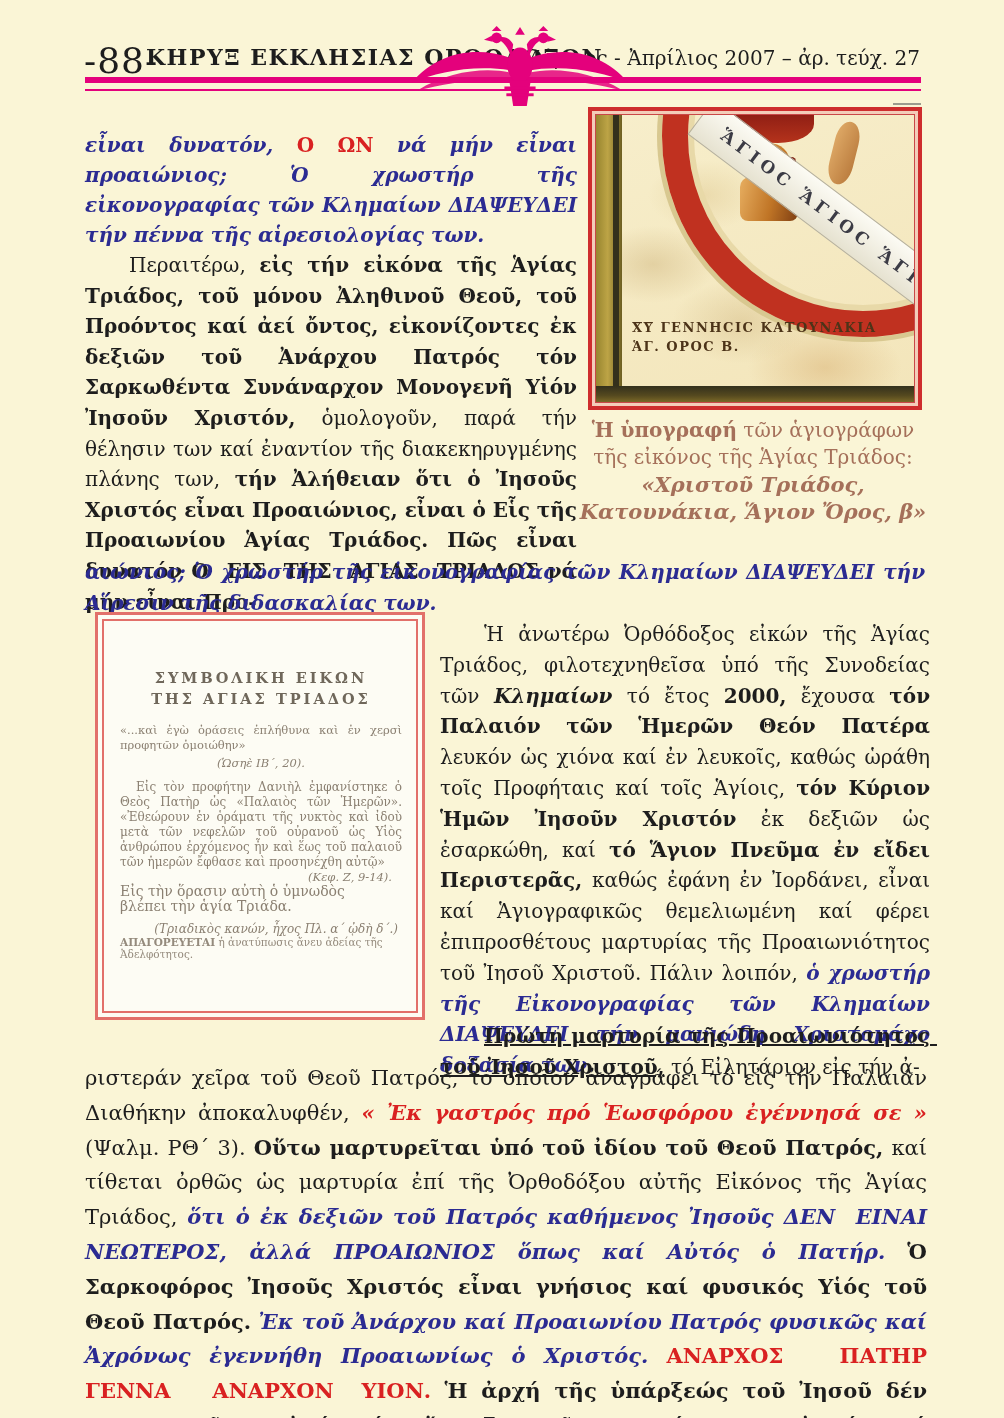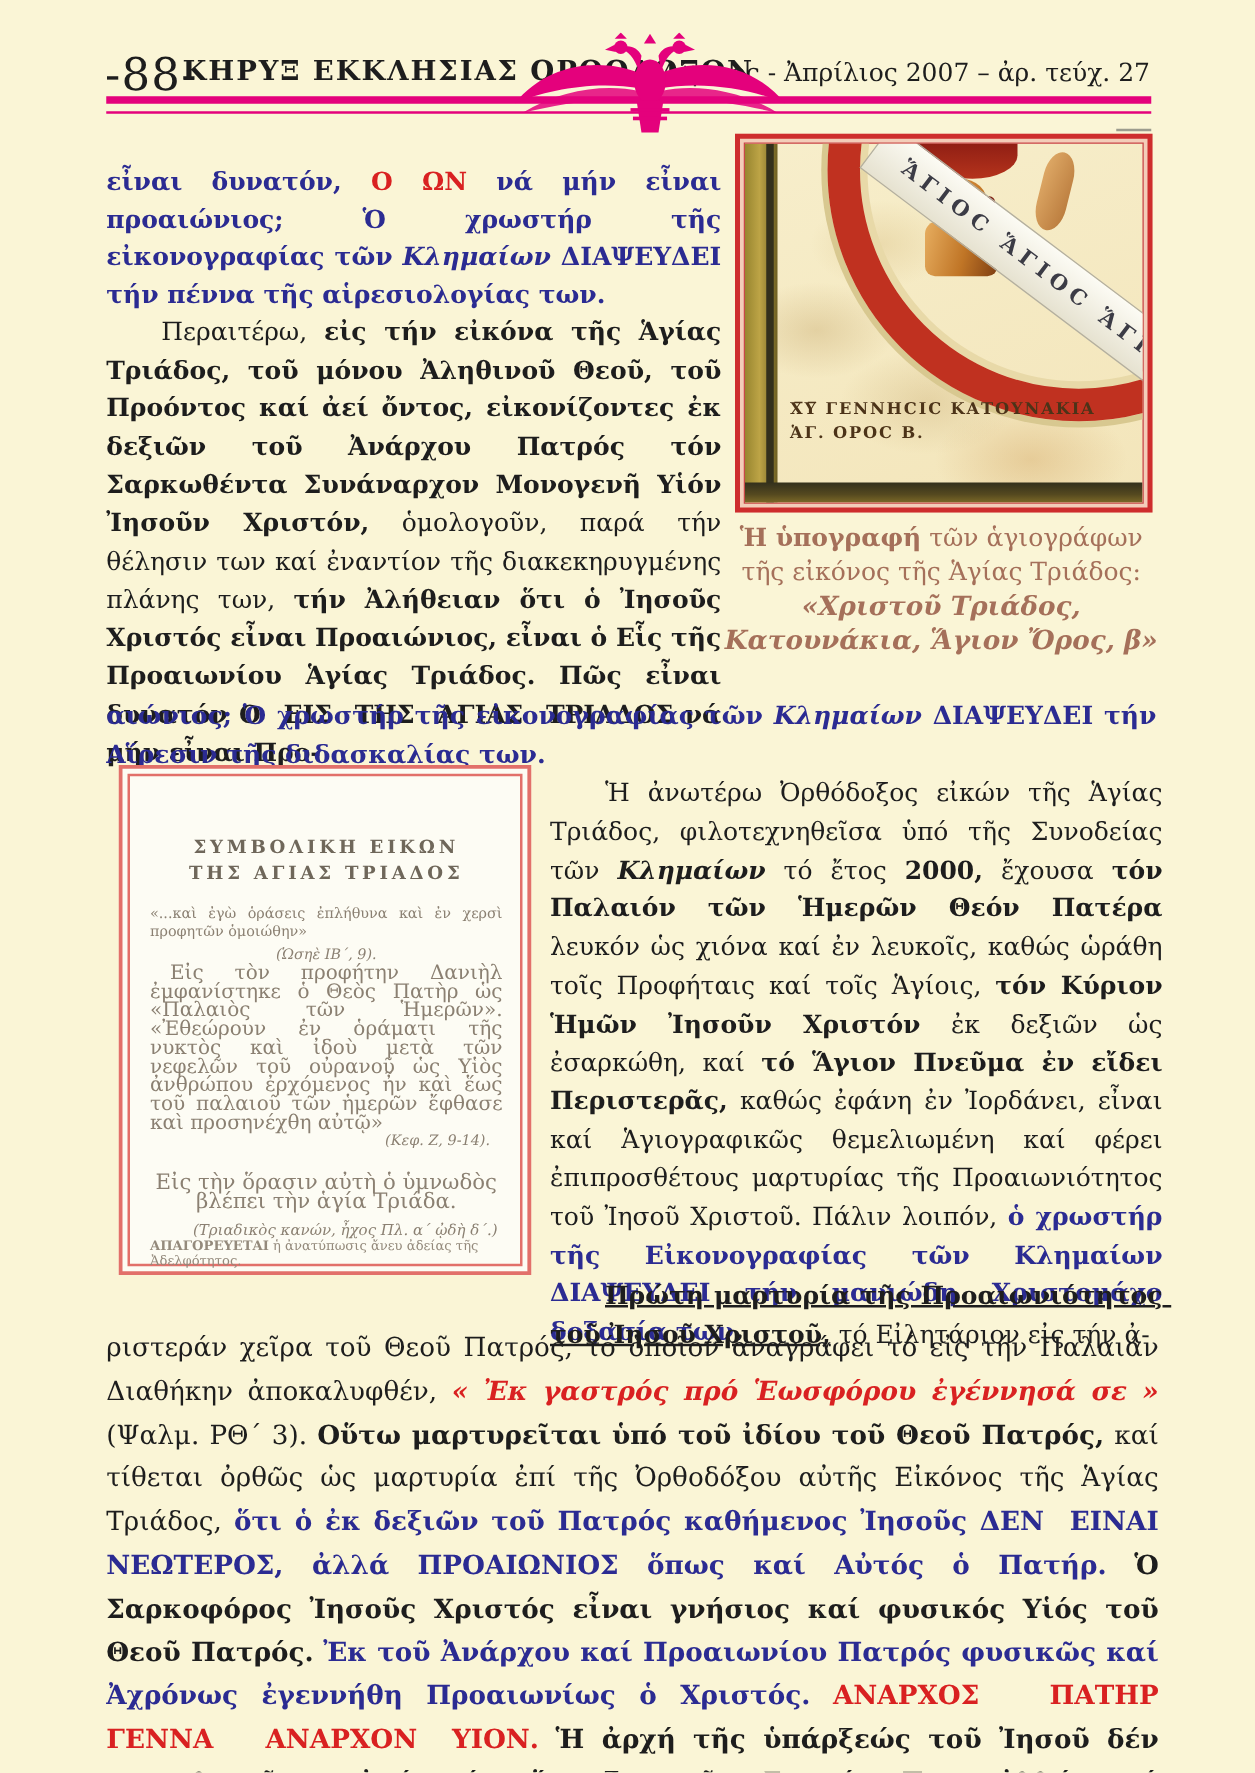--- a/index.html
+++ b/index.html
@@ -24,21 +24,21 @@
   .rule-main{position:absolute;left:85px;top:77px;width:836px;height:6px;background:var(--magenta);}
   .rule-sub{position:absolute;left:85px;top:89px;width:836px;height:2px;background:var(--magenta);}
   .eagle{position:absolute;left:408px;top:26px;width:224px;height:82px;}
   .gray-dash{position:absolute;left:893px;top:103px;width:28px;height:2px;background:#9c9c8e;}
   
   .rt{position:absolute;text-align:justify;}
   .rt span{white-space:pre-wrap;}
   .b{font-weight:bold;text-align:right;}
   .i{font-style:italic;}
   .u{text-decoration:underline;}
-  .bl{color:var(--blue);}
+  .bl{color:var(--blue);font-style:italic;}
   .r{color:var(--red);}
   .col-left-1{left:85px;top:110px;width:492px;font-size:20px;line-height:30px;}
   .col-left-2{left:85px;top:230px;width:492px;font-size:20px;line-height:30.6px;text-indent:44px;}
   .bridge{left:85px;top:537px;width:840px;font-size:20px;line-height:31px;}
   .col-right-1{left:440px;top:599px;width:490px;font-size:20px;line-height:30.8px;text-indent:44px;}
   .col-right-2{left:440px;top:1001px;width:490px;font-size:20px;line-height:30.8px;text-indent:44px;}
   .bottom-block{left:85px;top:1040px;width:842px;font-size:21px;line-height:34.8px;}
   
   .icon-frame{
     position:absolute;left:588px;top:107px;width:334px;height:303px;box-sizing:border-box;
@@ -101,23 +101,23 @@
   
   .doc-box{
     position:absolute;left:95px;top:612px;width:330px;height:408px;box-sizing:border-box;
     background:#fdfcf4;border:3px solid #e2706a;
     box-shadow:inset 0 0 0 4px #fdfcf4, inset 0 0 0 6px #e2706a;
     padding:24px 20px 0 22px;color:var(--docink);
   }
   .doc-title{ text-align:center;font-size:14.5px;font-weight:bold;letter-spacing:3px;color:#6f675a;line-height:21px;margin-top:28px;}
   .doc-quote{margin-top:14px;font-size:11.5px;line-height:15px;text-align:justify;}
   .doc-ref1{text-align:center;font-size:11.5px;margin-top:3px;font-style:italic;}
-  .doc-para{font-size:16px;line-height:15px;text-align:justify;text-indent:16px;}
+  .doc-para{margin-top:10px;font-size:12px;line-height:15px;text-align:justify;text-indent:16px;}
   .doc-ref2{text-align:right;font-size:11.5px;font-style:italic;padding-right:10px;}
-  .doc-center{text-align:center;font-size:17px;line-height:15px;margin-top:20px;}
+  .doc-center{text-align:left;font-size:14px;line-height:15px;margin-top:0;}
   .doc-ref3{text-align:right;font-size:12px;font-style:italic;margin-top:8px;padding-right:4px;}
   .doc-pub{margin-top:16px;font-size:10.5px;line-height:15px;color:#948a7c;}
   .doc-forbid{margin-top:0;font-size:10.5px;color:#948a7c;}
 </style>
 </head>
 <body>
 
 <div class="page">
 
   <div class="hdr-num">-88-</div>
@@ -180,21 +180,21 @@
     <div class="l34">«Χριστοῦ Τριάδος,</div>
     <div class="l34">Κατουνάκια, Ἅγιον Ὄρος, β»</div>
   </div>
 
   <div class="doc-box">
     <div class="doc-title">
       <div>ΣΥΜΒΟΛΙΚΗ  ΕΙΚΩΝ</div>
       <div>ΤΗΣ ΑΓΙΑΣ ΤΡΙΑΔΟΣ</div>
     </div>
     <div class="doc-quote">«...καὶ ἐγὼ ὁράσεις ἐπλήθυνα καὶ ἐν χερσὶ προφητῶν ὁμοιώθην»</div>
-    <div class="doc-ref1">(Ὡσηὲ ΙΒ´, 9).</div>
+    <div class="doc-ref1">(Ὡσηὲ ΙΒ´, 20).</div>
     <div class="doc-para">Εἰς τὸν προφήτην Δανιὴλ ἐμφανίστηκε ὁ Θεὸς Πατὴρ ὡς «Παλαιὸς τῶν Ἡμερῶν». «Ἐθεώρουν ἐν ὁράματι τῆς νυκτὸς καὶ ἰδοὺ μετὰ τῶν νεφελῶν τοῦ οὐρανοῦ ὡς Υἱὸς ἀνθρώπου ἐρχόμενος ἦν καὶ ἕως τοῦ παλαιοῦ τῶν ἡμερῶν ἔφθασε καὶ προσηνέχθη αὐτῷ»</div>
     <div class="doc-ref2">(Κεφ. Ζ, 9-14).</div>
     <div class="doc-center">
       <div>Εἰς τὴν ὅρασιν αὐτὴ ὁ ὑμνωδὸς</div>
       <div>βλέπει τὴν ἁγία Τριάδα.</div>
     </div>
     <div class="doc-ref3">(Τριαδικὸς κανών, ἦχος Πλ. α´ ᾠδὴ δ´.)</div>
     <div class="doc-forbid"><span class="b">ΑΠΑΓΟΡΕΥΕΤΑΙ</span><span> ἡ ἀνατύπωσις ἄνευ ἀδείας τῆς Ἀδελφότητος.</span></div>
   </div>
 

